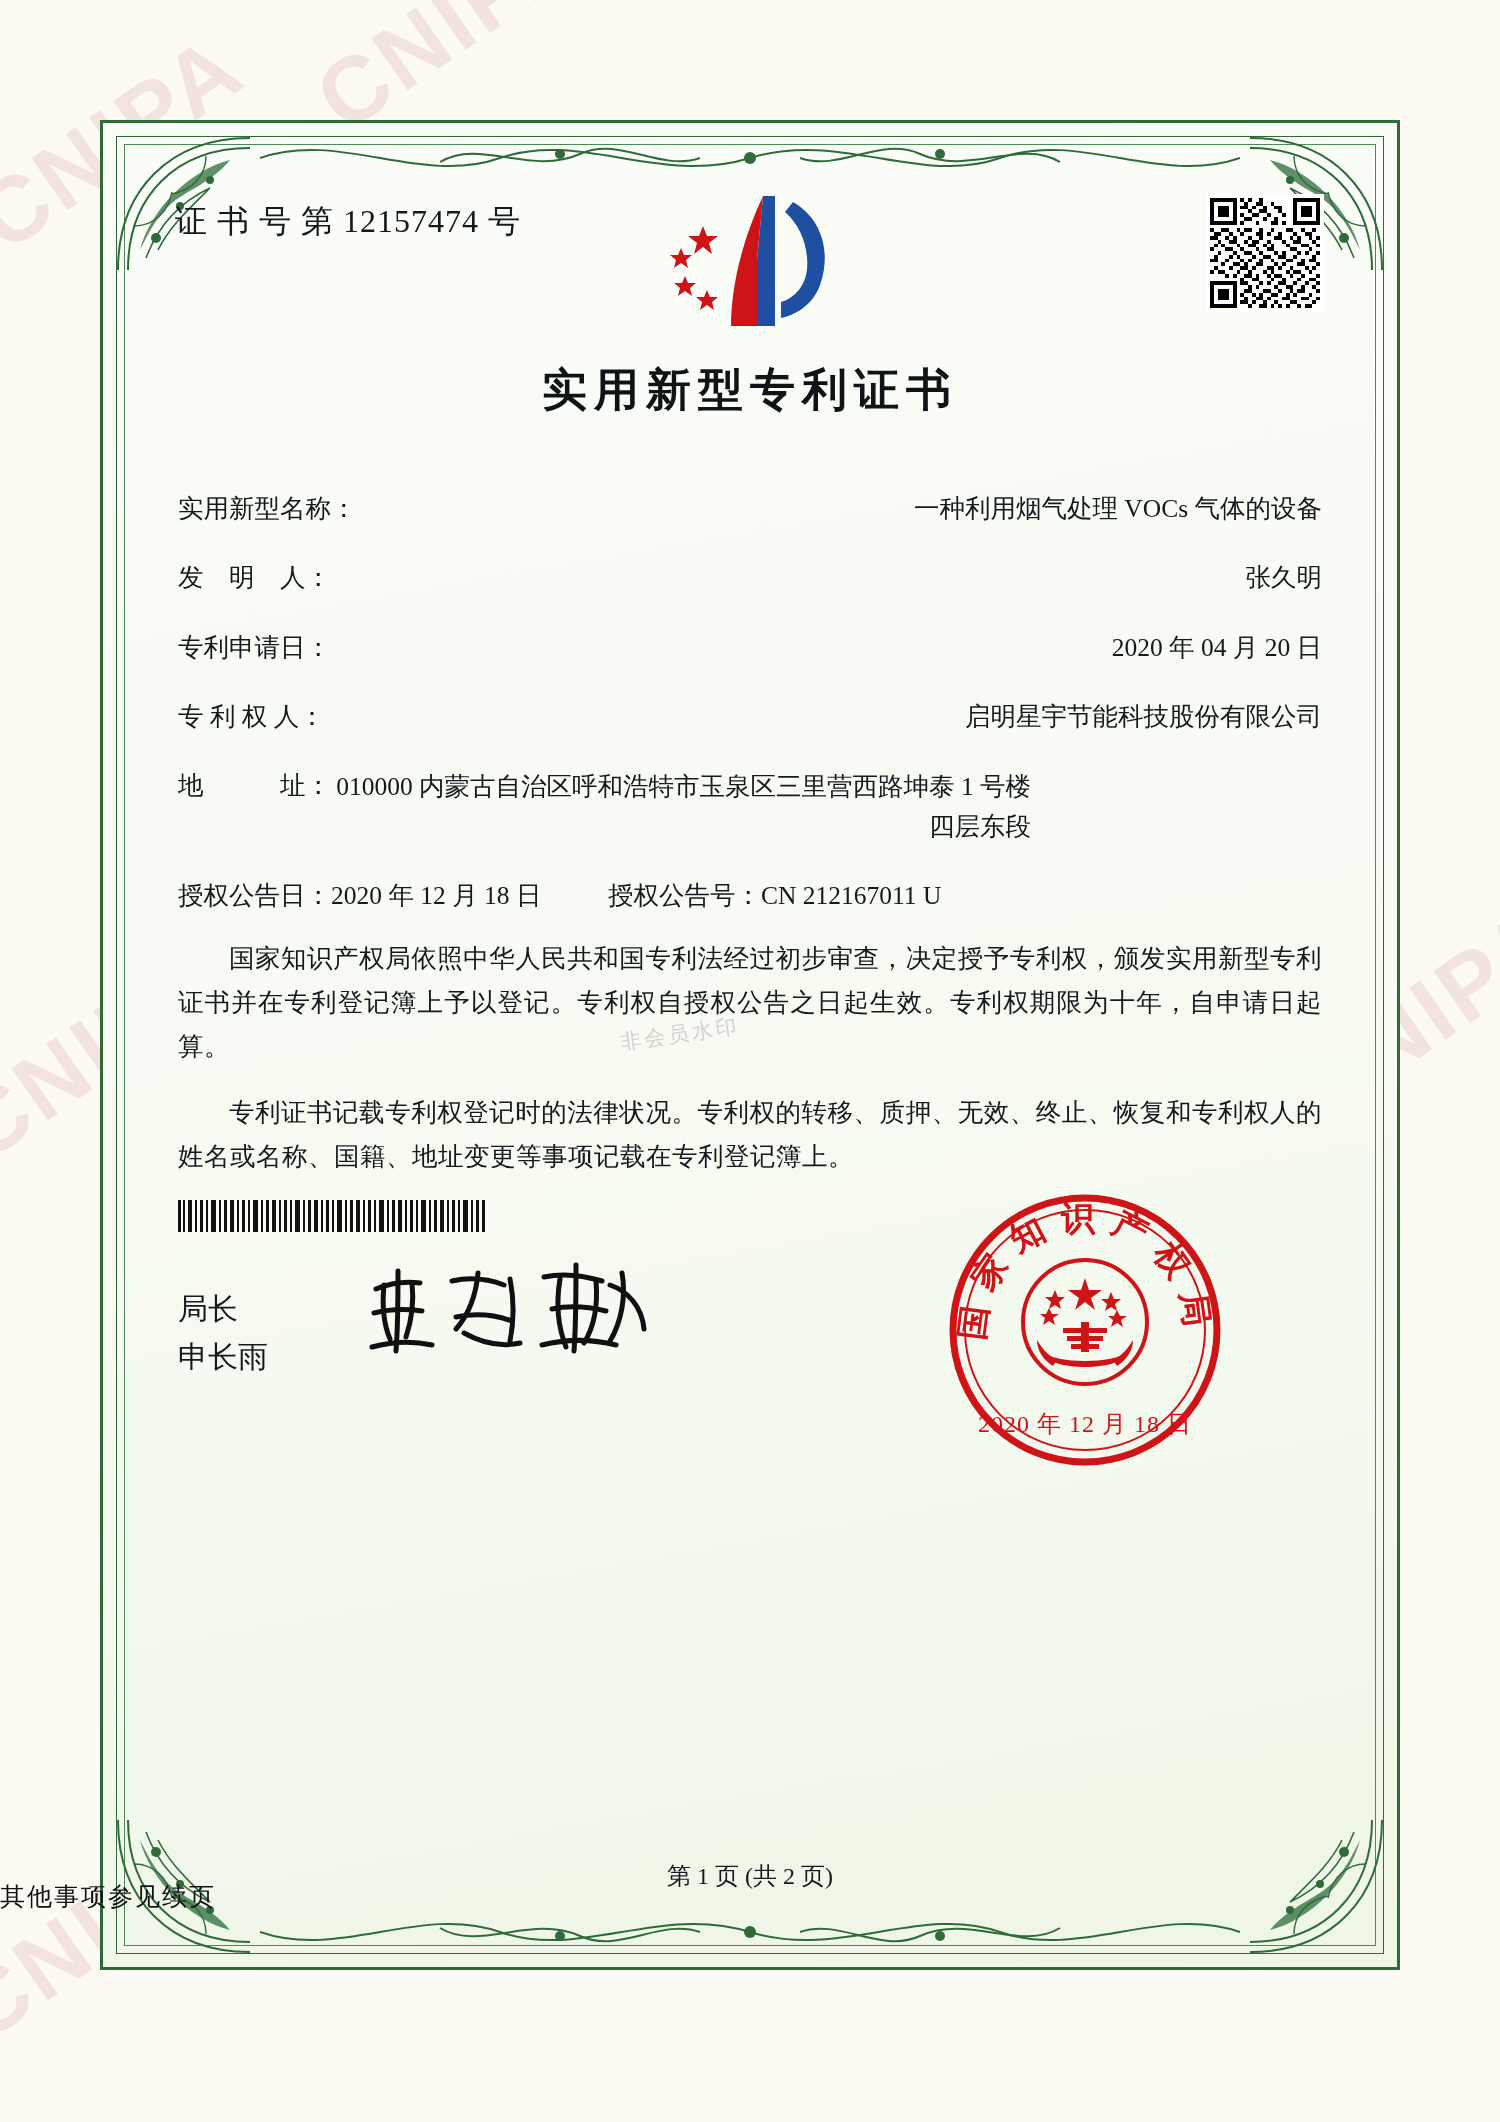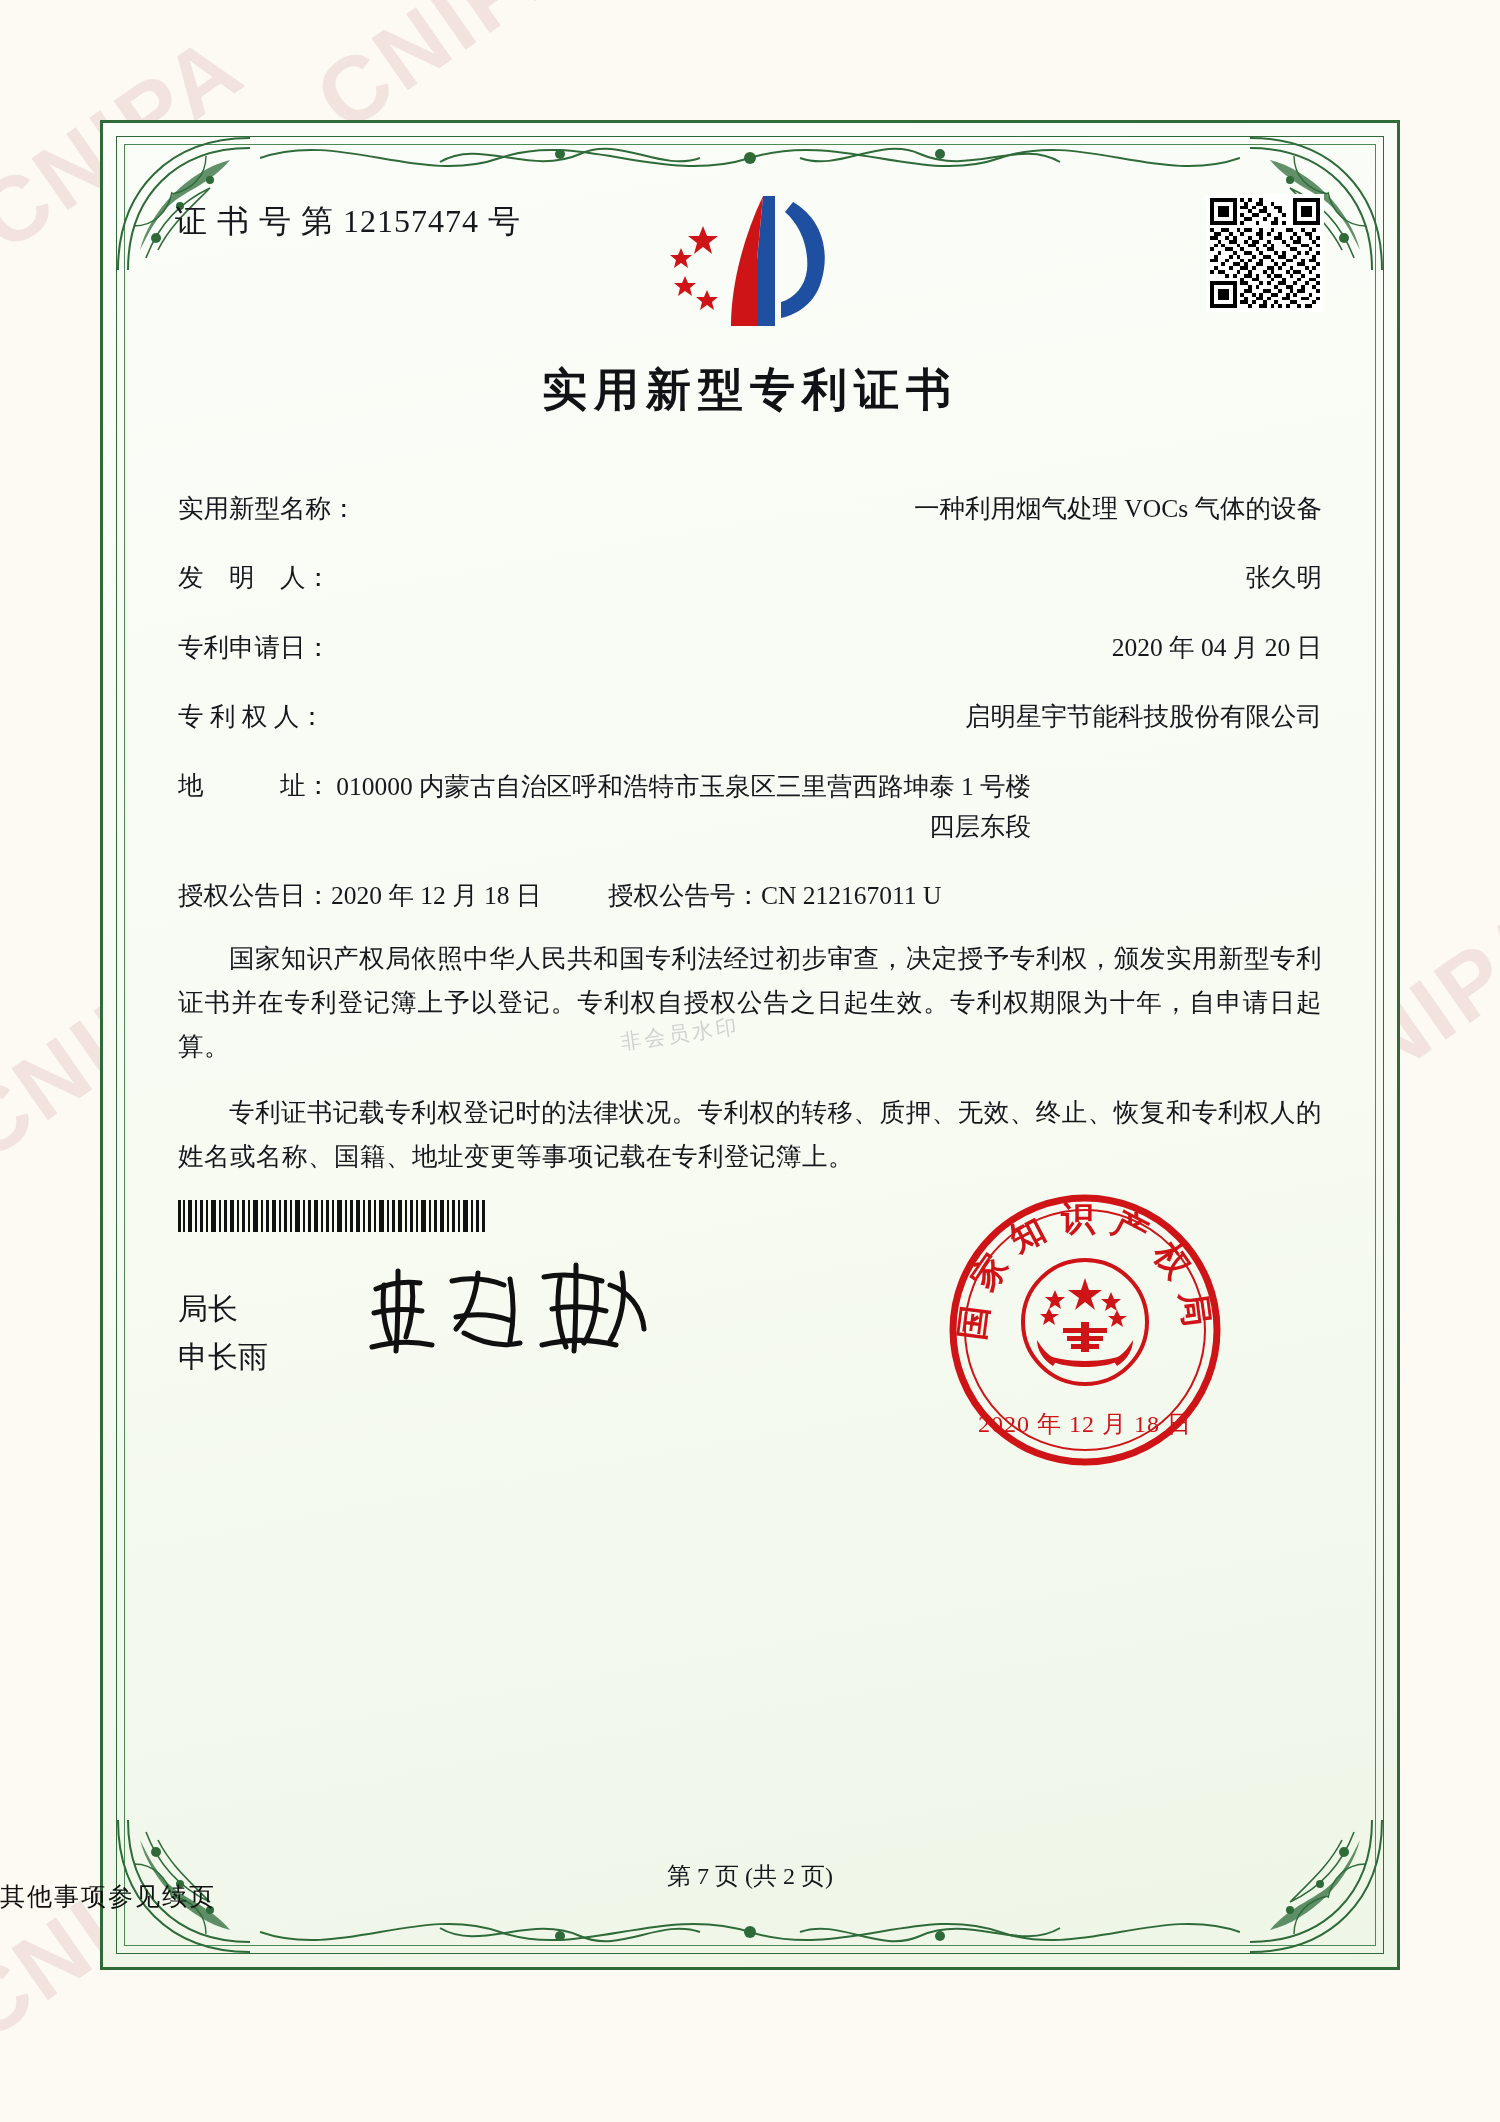--- a/index.html
+++ b/index.html
@@ -726,19 +726,19 @@
 
       <defs>
         <path id="sealArc" d="M 140 140 m -100,0 a 100,100 0 1,1 200,0"></path>
       </defs>
       <text font-family="DejaVu Serif, Liberation Serif, serif" font-size="34" font-weight="bold" fill="#cf1417" letter-spacing="14">
         <textPath href="#sealArc" startOffset="50%" text-anchor="middle">国家知识产权局</textPath>
       </text>
     </svg>
     <div class="seal-date">2020 年 12 月 18 日</div>
 
-    <div class="page-no">第 7 页 (共 2 页)</div>
+    <div class="page-no">第 1 页 (共 2 页)</div>
   </div>
 </div>
 
 <div class="wm-small">非会员水印</div>
 
 <div class="footer-note">其他事项参见续页</div>
 
 </body></html>

